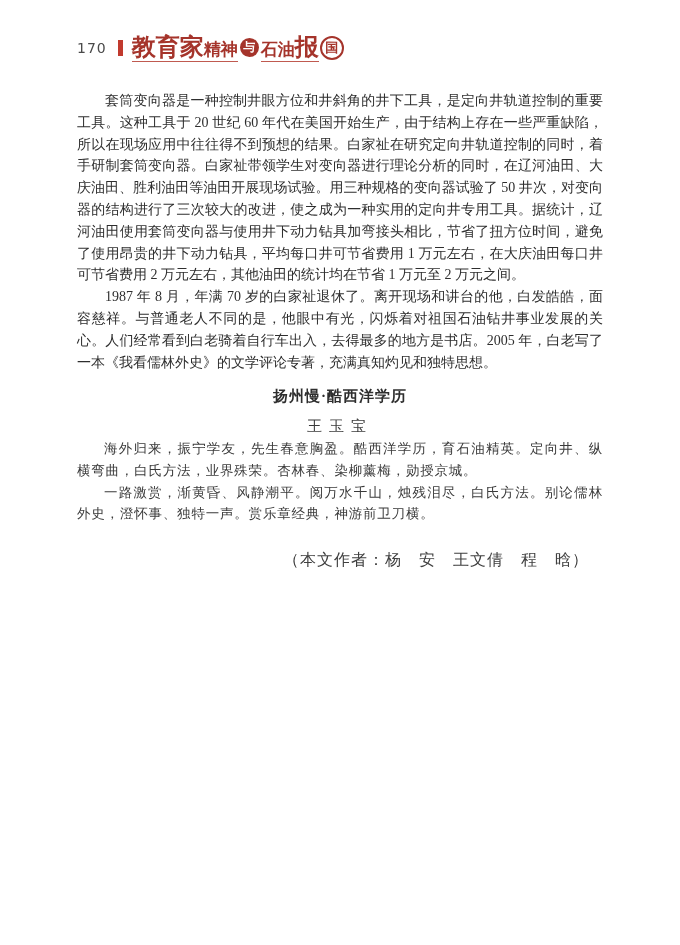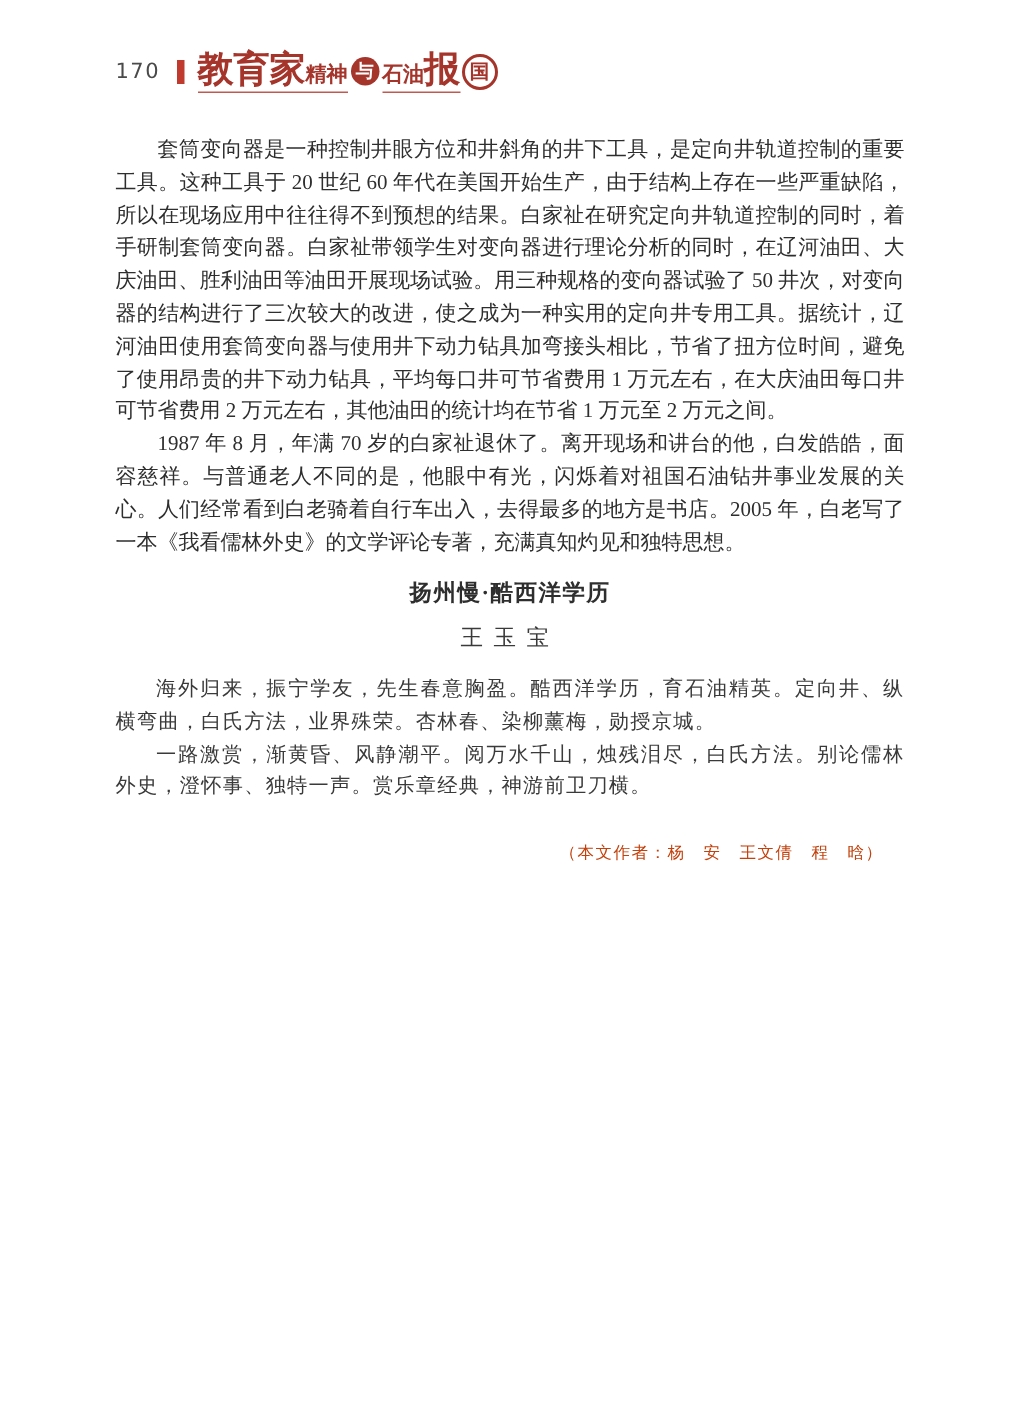--- a/index.html
+++ b/index.html
@@ -47,21 +47,21 @@
     white-space: nowrap;
     justify-content: center;
   }
   .logo-group {
     display: inline-flex;
     align-items: baseline;
     border-bottom: 1px solid #c05a50;
     padding-bottom: 2px;
   }
   .logo-big   { font-size: 24px; }
-  .logo-small { font-size: 14px; }
+  .logo-small { font-size: 17px; }
   .logo-circle {
     display: inline-flex;
     align-items: center;
     justify-content: center;
     border-radius: 50%;
     font-weight: bold;
     line-height: 1;
   }
   .logo-circle.solid {
     width: 19px; height: 19px;
@@ -102,28 +102,28 @@
     font-size: 15px;
     letter-spacing: 7px;
     color: #3a3a3a;
   }
   .poem-stanza {
     margin: 0;
     letter-spacing: 0.8px;
     font-size: 13.5px;
     color: #3a3a3a;
   }
-  .poem-stanza.first { margin-top: 10px; }
+  .poem-stanza.first { }
   .attribution {
     margin-top: 24px;
     text-align: right;
     padding-right: 14px;
-    font-size: 11px;
+    font-size: 16px;
     letter-spacing: 1px;
-    color: #c2410c;
+    color: #404040;
   }
 </style>
 </head>
 <body>
 
 <div class="page">
 
   <header class="page-header">
     <span class="page-number">170</span>
     <span class="red-bar"></span>

